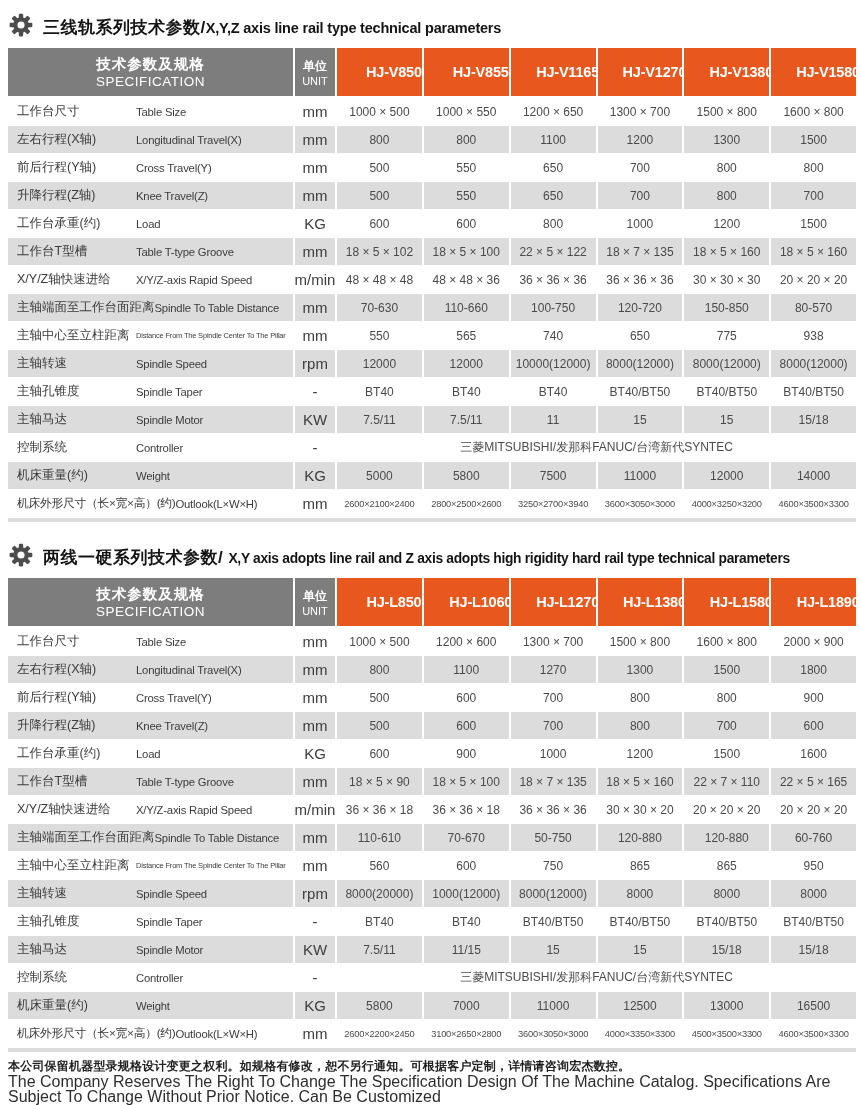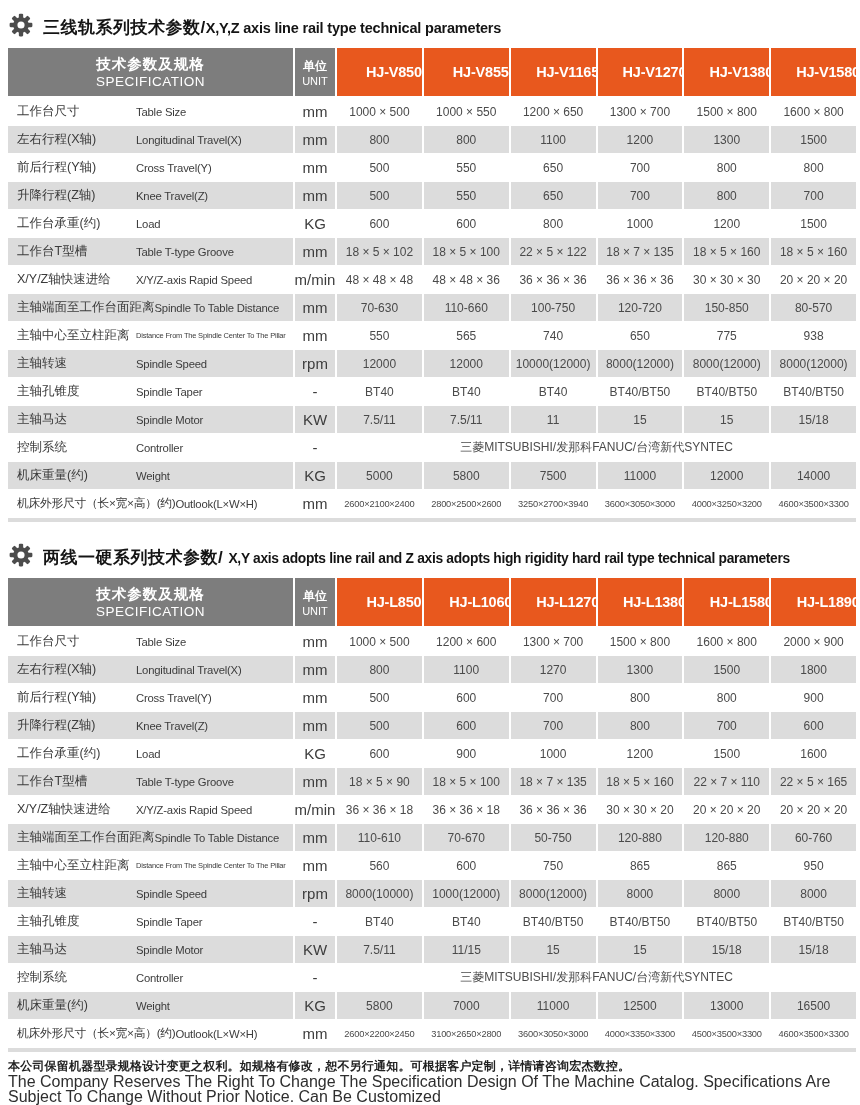--- a/index.html
+++ b/index.html
@@ -442,21 +442,21 @@
           <div class="cell value">865</div>
           <div class="cell value">865</div>
           <div class="cell value">950</div>
         </div>
         <div class="trow odd">
           <div class="cell label">
             <div class="l-cn">主轴转速</div>
             <div class="l-en">Spindle Speed</div>
           </div>
           <div class="cell unit">rpm</div>
-          <div class="cell value">8000(10000)</div>
+          <div class="cell value">8000(20000)</div>
           <div class="cell value">1000(12000)</div>
           <div class="cell value">8000(12000)</div>
           <div class="cell value">8000</div>
           <div class="cell value">8000</div>
           <div class="cell value">8000</div>
         </div>
         <div class="trow even">
           <div class="cell label">
             <div class="l-cn">主轴孔锥度</div>
             <div class="l-en">Spindle Taper</div>

